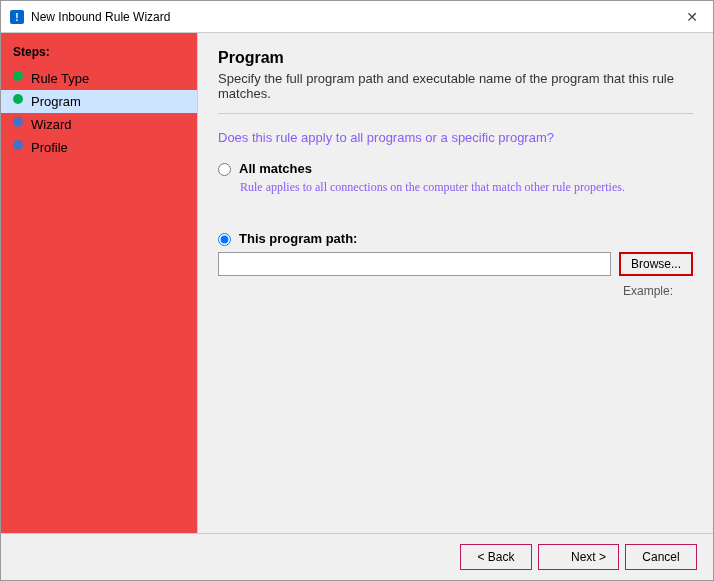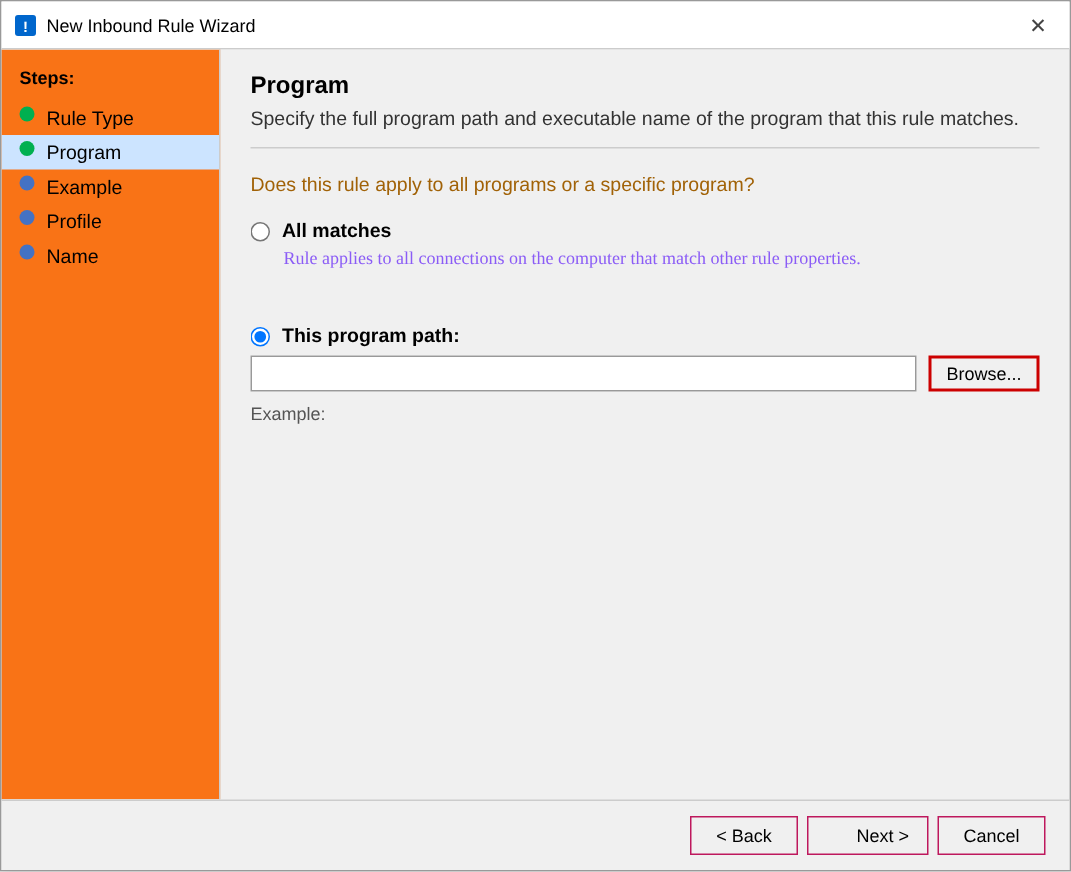--- a/index.html
+++ b/index.html
@@ -56,22 +56,22 @@
       color: #444;
       border: none;
       background: transparent;
     }
     .content-area {
       display: flex;
       flex: 1;
       overflow: hidden;
     }
     .sidebar {
-      width: 146px;
-      background: #f97316;
+      width: 197px;
+      background: #ef4444;
       border-right: 1px solid #ccc;
       padding: 12px 0;
       flex-shrink: 0;
     }
     .sidebar-title {
       font-size: 12px;
       font-weight: bold;
       padding: 0 12px 8px 12px;
       color: #000;
     }
@@ -110,21 +110,21 @@
     }
     .main-subtitle {
       font-size: 13px;
       color: #333;
       margin-bottom: 16px;
       border-bottom: 1px solid #ccc;
       padding-bottom: 12px;
     }
     .question {
       font-size: 13px;
-      color: #a16207;
+      color: #8b5cf6;
       margin-bottom: 16px;
     }
     .radio-group {
       margin-bottom: 12px;
     }
     .radio-label {
       display: flex;
       align-items: flex-start;
       margin-bottom: 4px;
     }
@@ -172,20 +172,21 @@
       font-size: 12px;
       cursor: pointer;
       white-space: nowrap;
     }
     .example-row {
       display: flex;
       margin-top: 8px;
       font-size: 12px;
       color: #555;
       margin-left: 0;
+      justify-content: flex-end;
     }
     .example-label {
       width: 70px;
       color: #555;
     }
     .example-paths {
       color: #0066cc;
       line-height: 1.5;
     }
     .footer {
@@ -235,29 +236,25 @@
       <div class="sidebar-item">
         <div class="dot dot-green"></div>
         <span>Rule Type</span>
       </div>
       <div class="sidebar-item active">
         <div class="dot dot-green"></div>
         <span>Program</span>
       </div>
       <div class="sidebar-item">
         <div class="dot dot-blue"></div>
-        <span>Example</span>
+        <span>Wizard</span>
       </div>
       <div class="sidebar-item">
         <div class="dot dot-blue"></div>
         <span>Profile</span>
-      </div>
-      <div class="sidebar-item">
-        <div class="dot dot-blue"></div>
-        <span>Name</span>
       </div>
     </div>
 
     <div class="main-panel">
       <div class="main-title">Program</div>
       <div class="main-subtitle">Specify the full program path and executable name of the program that this rule matches.</div>
 
       <div class="question">Does this rule apply to all programs or a specific program?</div>
 
       <div class="radio-group">

